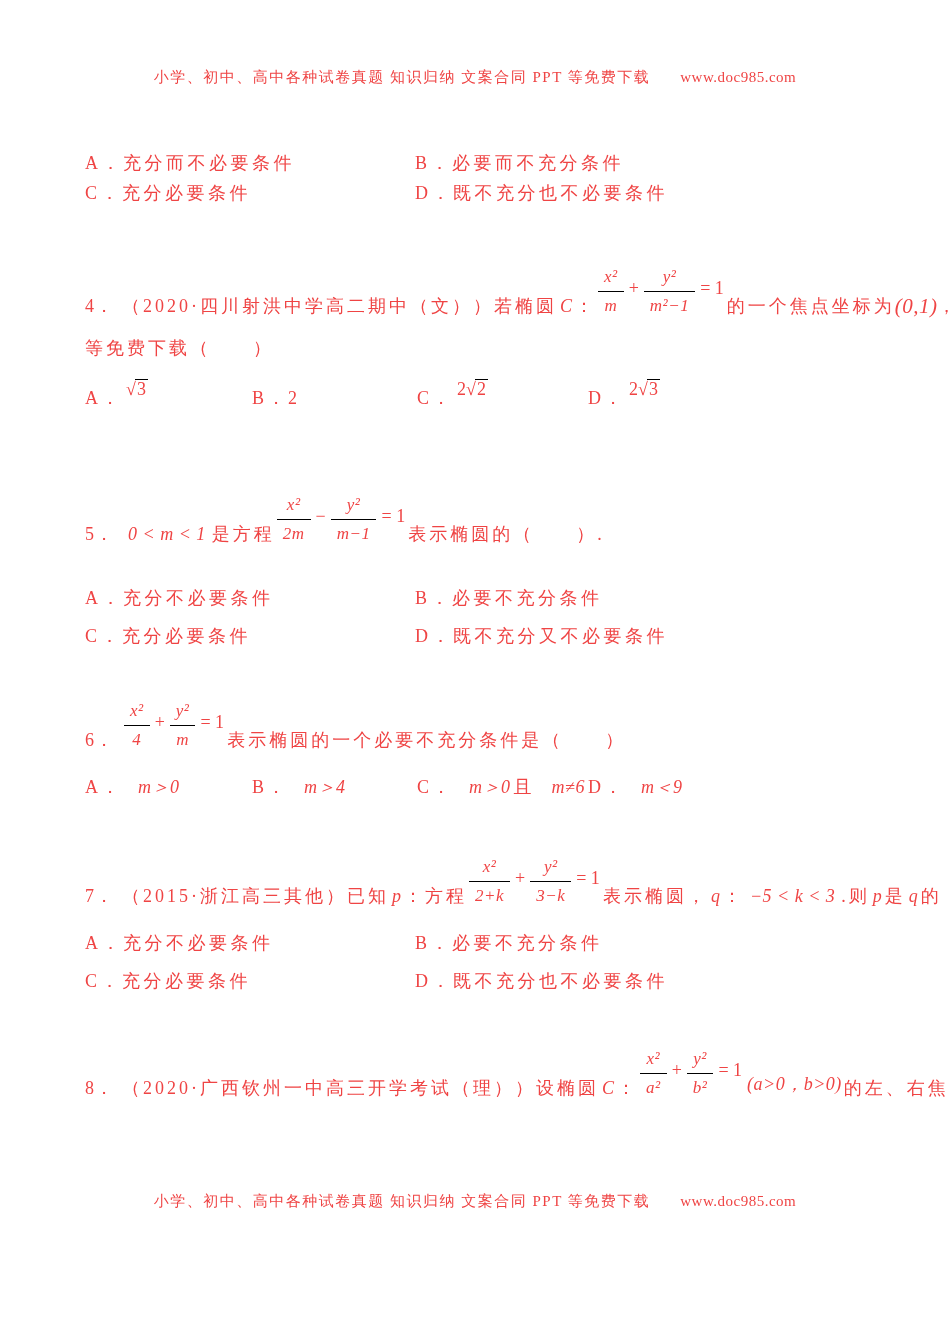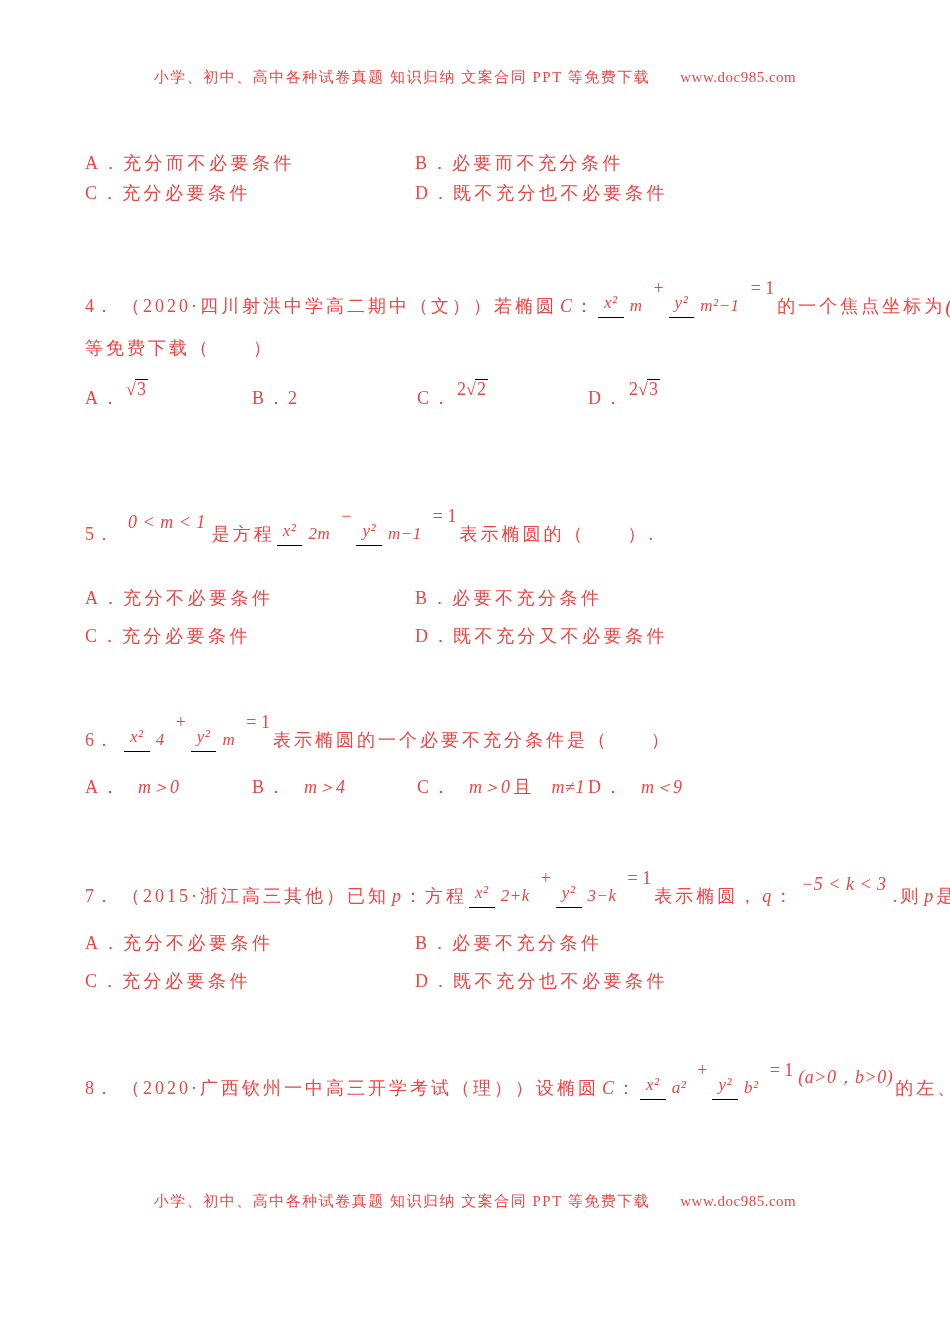--- a/index.html
+++ b/index.html
@@ -25,29 +25,29 @@
     display:flex;align-items:flex-end;
     white-space:nowrap;
     font-size:18px;
   }
   .txt{line-height:24px;letter-spacing:3px;}
   .qnum{line-height:24px;letter-spacing:1px;margin-right:8px;}
   .mi{font-style:italic;letter-spacing:0.5px;}
   .var{font-style:italic;line-height:24px;margin:0 3px;}
   
   .frac{
-    display:inline-flex;flex-direction:row;align-items:center;
+    display:inline-flex;flex-direction:column;
     font-style:italic;font-size:17px;letter-spacing:0.5px;
     margin:0 2px;text-align:center;
   }
   .fnum{border-bottom:1.2px solid #000;padding:0 6px 2px;line-height:24px;}
   .fden{padding:2px 6px 0;line-height:24px;}
   .eqop{position:relative;top:-19px;line-height:22px;margin:0 3px;}
   .pt{font-size:21px;line-height:24px;font-style:italic;letter-spacing:0.5px;text-align:center;}
-  .cond{line-height:24px;margin:12px 6px;}
+  .cond{line-height:24px;margin:0 6px;}
   
   .optrow2{left:85px;width:800px;display:flex;font-size:18px;}
   .optrow2 .ocell{line-height:20px;letter-spacing:3.5px;}
   .optrow2 .o-left{flex:0 0 330px;}
   .optrow4{left:85px;width:820px;height:24px;font-size:18px;}
   .optrow4 .ocell{position:absolute;bottom:0;display:inline-flex;align-items:flex-end;line-height:20px;}
   .optrow4 .olab{letter-spacing:3px;line-height:20px;}
   .optrow4 .c1{left:0;} .optrow4 .c2{left:167px;} .optrow4 .c3{left:332px;} .optrow4 .c4{left:503px;}
   .omath{font-style:italic;line-height:20px;letter-spacing:0.5px;margin-left:16px;}
   .oconj{line-height:20px;letter-spacing:1px;margin:0 3px;}
@@ -174,21 +174,21 @@
       <span class="omath">m＞0</span>
     </span>
     <span class="ocell c2">
       <span class="olab">B．</span>
       <span class="omath">m＞4</span>
     </span>
     <span class="ocell c3">
       <span class="olab">C．</span>
       <span class="omath">m＞0</span>
       <span class="oconj">且</span>
-      <span class="omath">m≠1</span>
+      <span class="omath">m≠6</span>
     </span>
     <span class="ocell c4">
       <span class="olab">D．</span>
       <span class="omath">m＜9</span>
     </span>
   </div>
 
   <div class="abs qline" style="top:852px;height:56px;">
     <span class="qnum">7．</span>
     <span class="txt">（2015·浙江高三其他）已知</span>
@@ -231,21 +231,21 @@
     <span class="frac">
       <span class="fnum">x²</span>
       <span class="fden">a²</span>
     </span>
     <span class="eqop">+</span>
     <span class="frac">
       <span class="fnum">y²</span>
       <span class="fden">b²</span>
     </span>
     <span class="eqop">= 1</span>
-    <span class="cond mi" style="margin:11px 2px;">(a&gt;0，b&gt;0)</span>
+    <span class="cond mi" style="margin:4px 2px;">(a&gt;0，b&gt;0)</span>
     <span class="txt">的左、右焦点分别为</span>
 
   </div>
 
   <div class="abs pageband" style="top:1192px;">
     <span>小学、初中、高中各种试卷真题 知识归纳 文案合同 PPT 等免费下载</span><span class="url">www.doc985.com</span>
   </div>
 
 </div>
 

